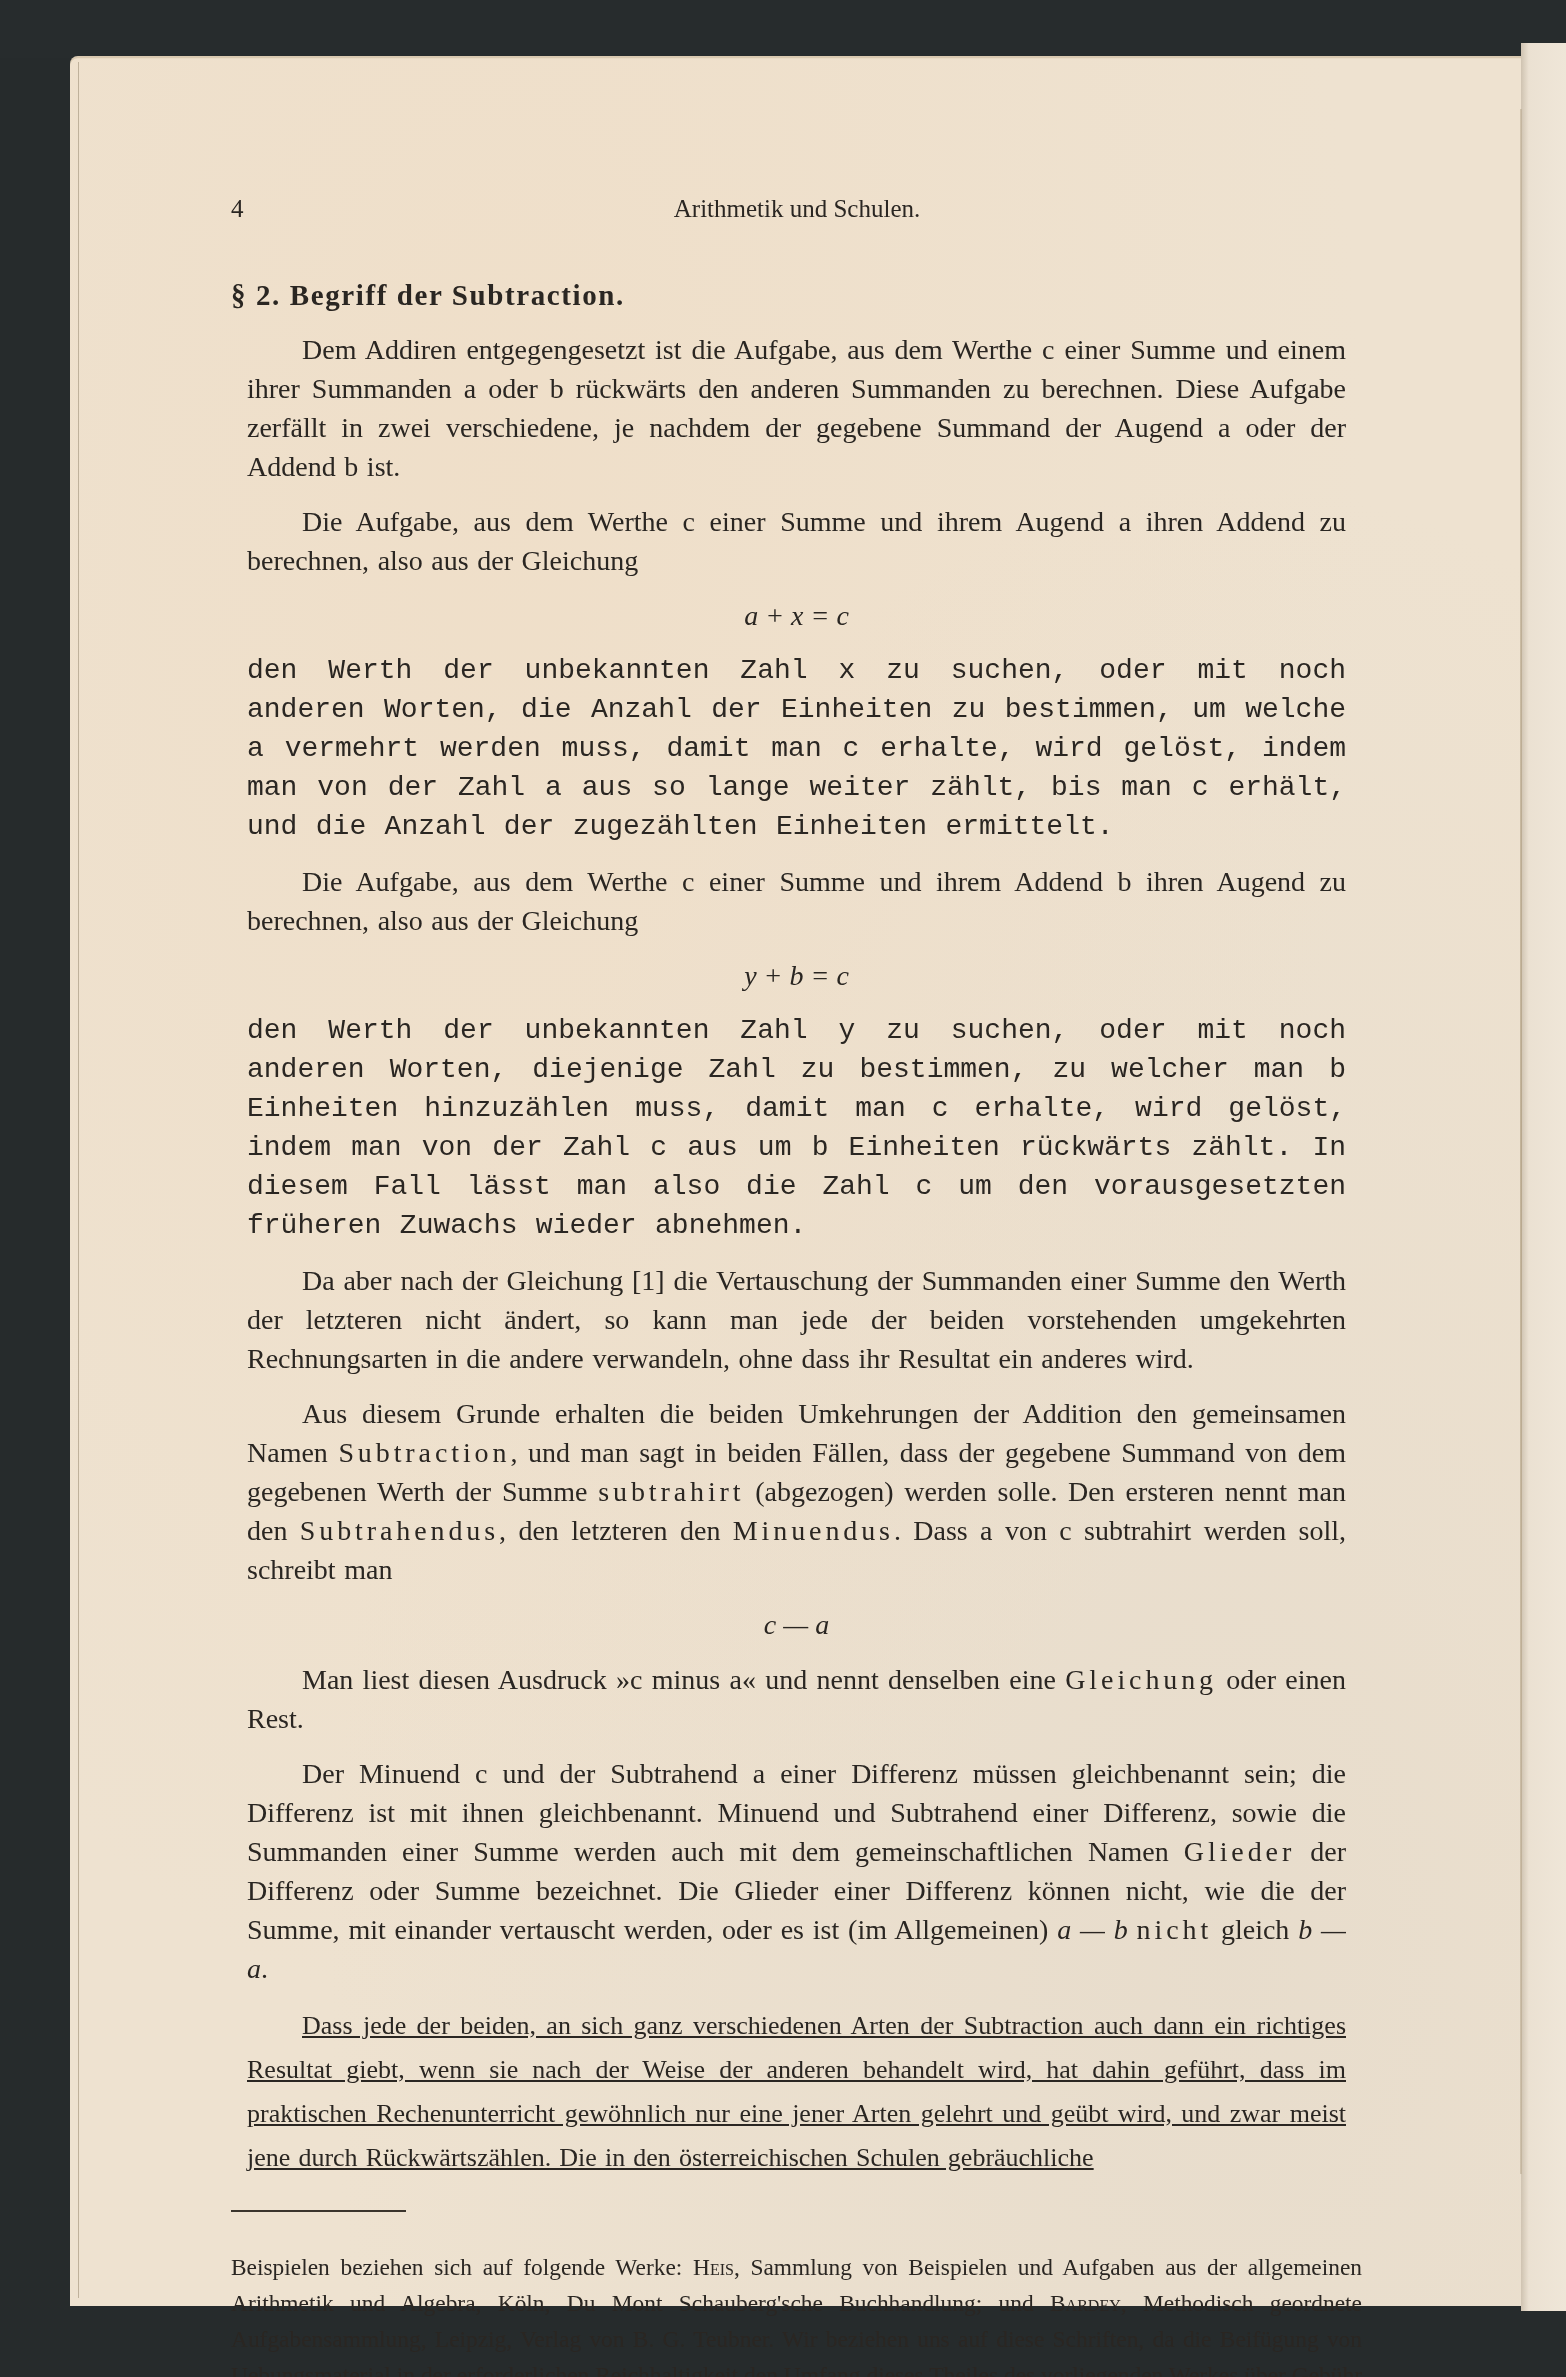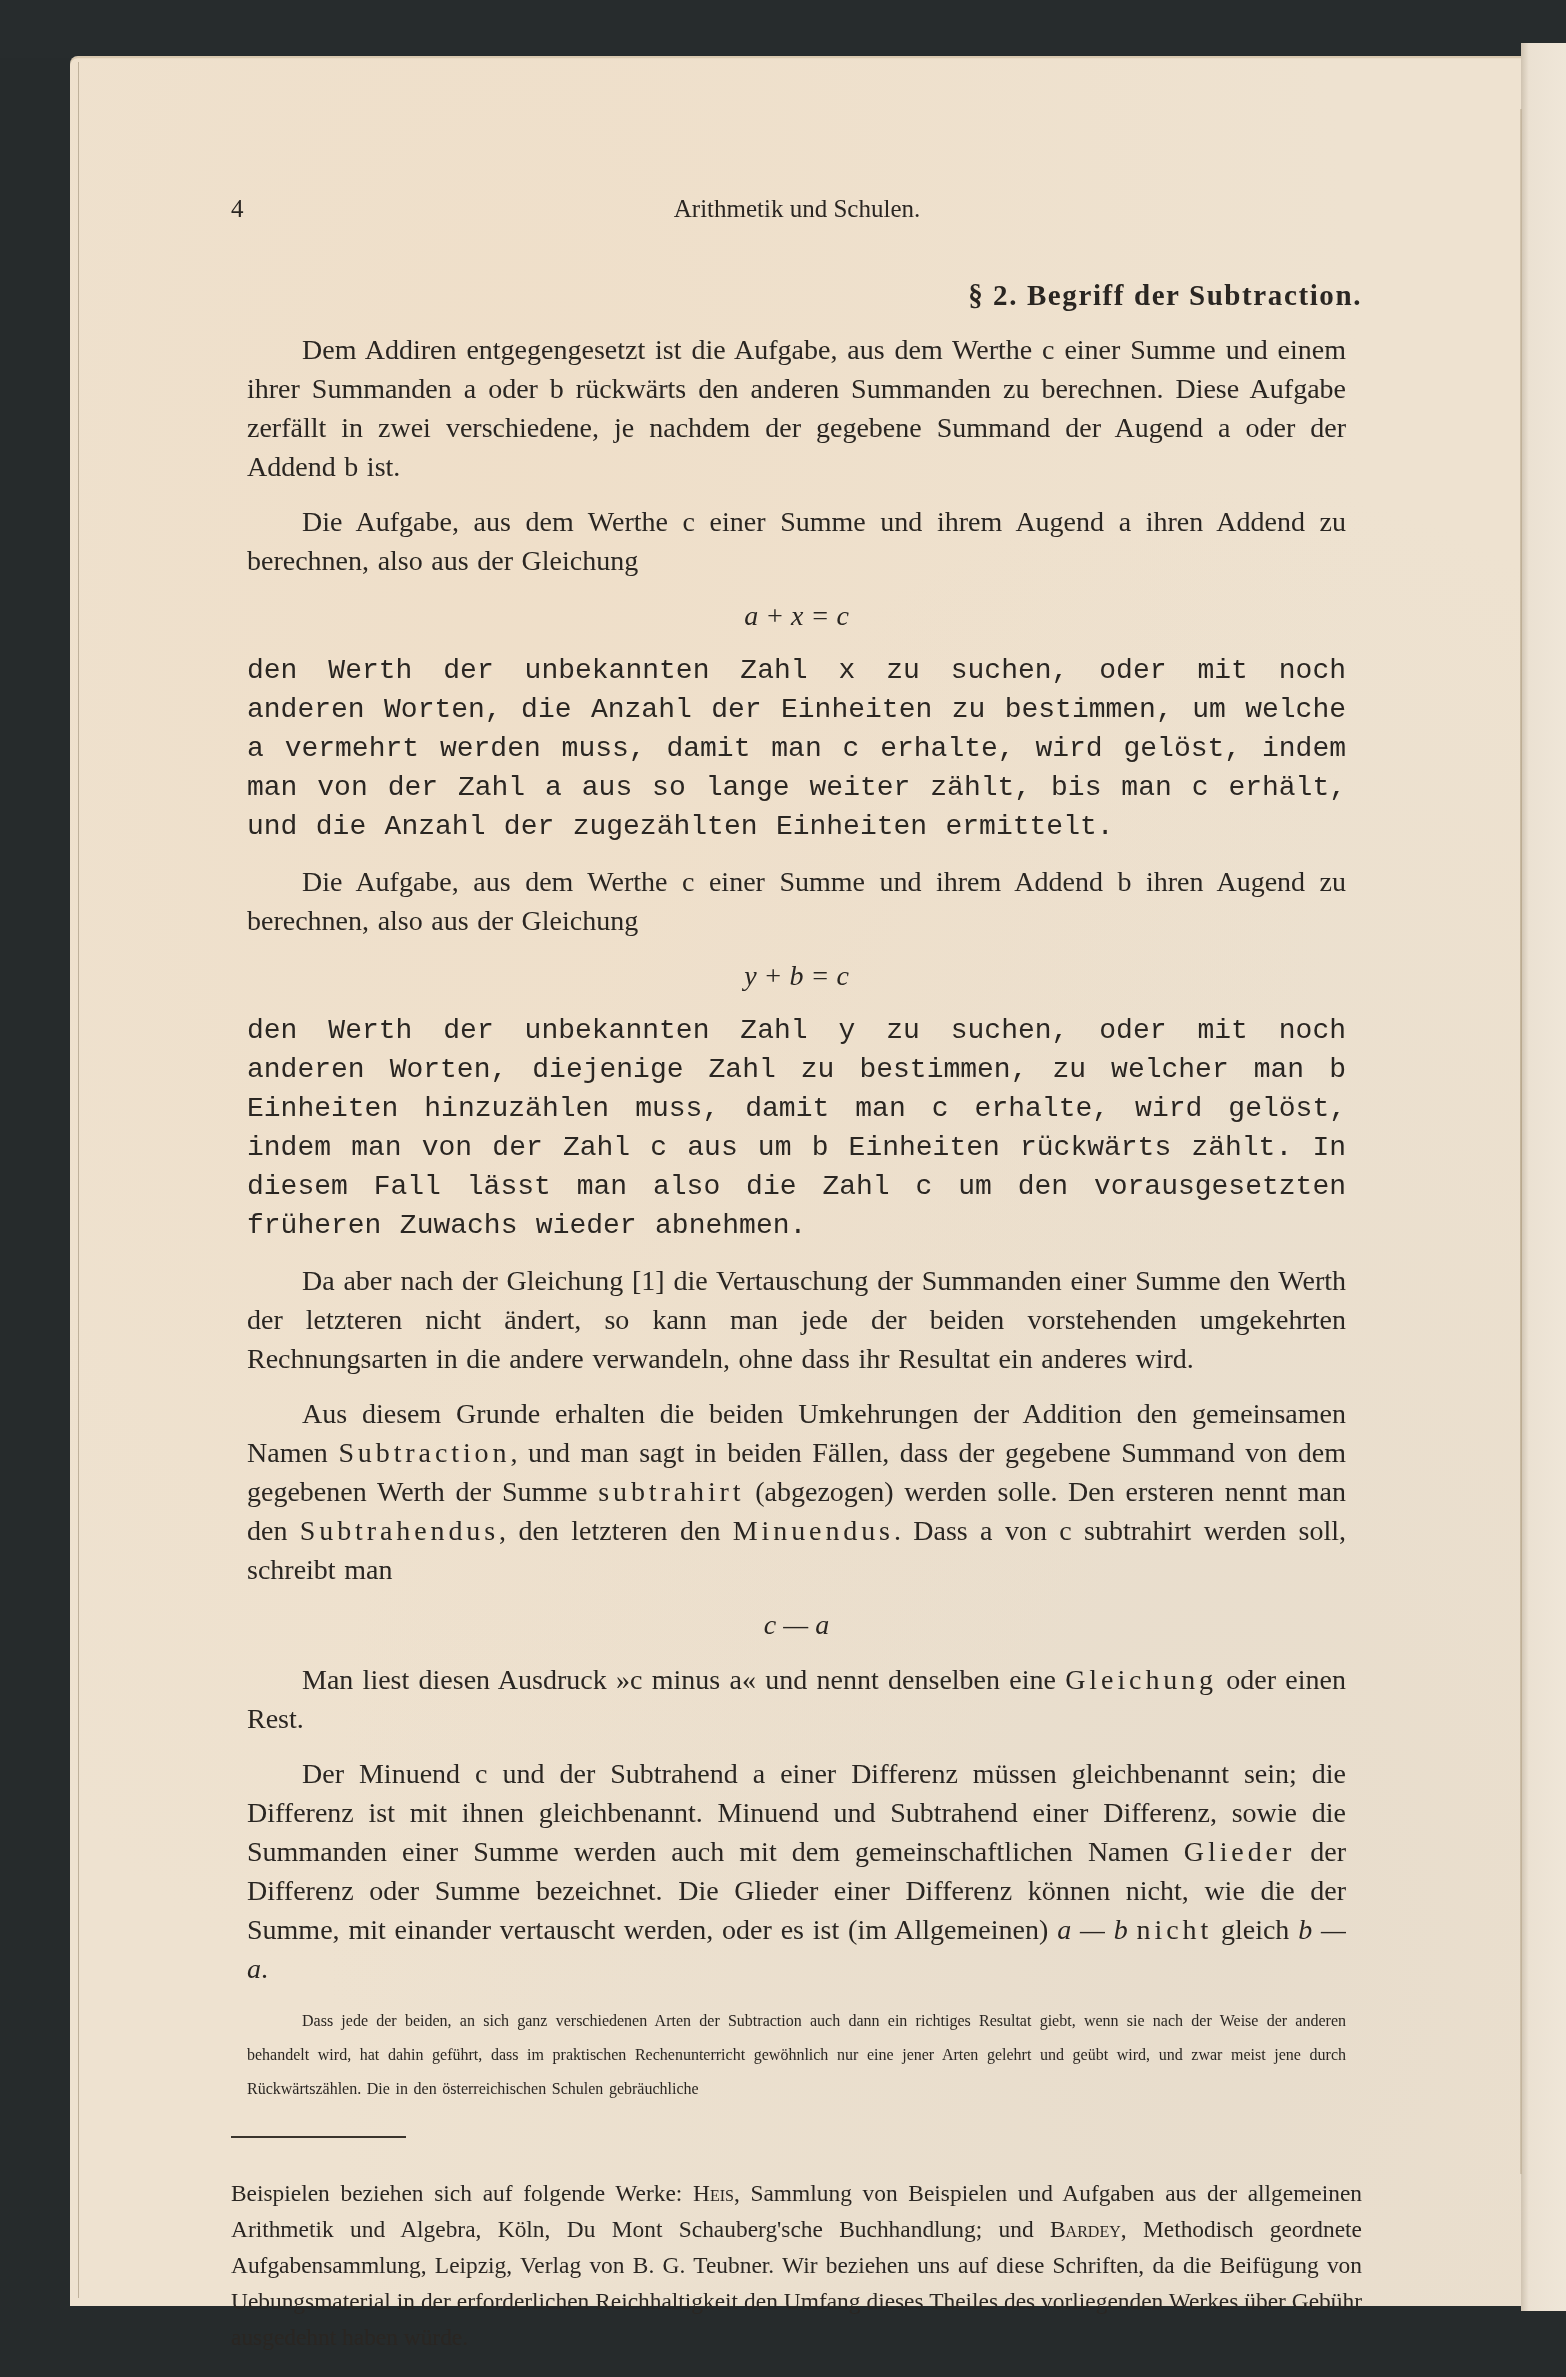--- a/index.html
+++ b/index.html
@@ -24,27 +24,27 @@
     background:linear-gradient(to right,#cfc3b1 0,#ebe1d2 7.8px,#efe6d8 100%);
   }
   .gutter-line { position:absolute; left:1520px; top:109px; width:2.3px; height:2065px; background:linear-gradient(#b9a98f,#a3906f,#b9a98f); opacity:.55; }
   .inner-rule { position:absolute; left:78px; top:62px; width:0.8px; height:2236px; background:#bfb19b; }
 
   .header { position:absolute; top:195px; left:231px; width:1132px; height:31px; font-size:25px; }
   .page-num { position:absolute; left:0; top:0; }
   .running-title { position:absolute; left:0; right:0; top:0; text-align:center; }
 
   .content { position:absolute; left:231px; top:277px; width:1131px; }
-  .section-title { text-align:right; font-size:29px; letter-spacing:1.6px; margin:0 0 6.2px 0; line-height:37px; }
+  .section-title { text-align:left; font-size:29px; letter-spacing:1.6px; margin:0 0 6.2px 0; line-height:37px; }
   .para { font-size:28px; line-height:39px; text-align:justify; margin:16px; text-indent:55px; word-spacing:1.6px; }
   .para.cont { text-indent:0;font-family:Liberation Mono, monospace; }
   .formula { text-align:center; font-size:28px; line-height:39px; font-style:italic; margin:4px; }
   .sp { letter-spacing:3.9px; }
   .it { font-style:italic; }
-  .small { font-size:16px; line-height:34px; }
+  .small { font-size:26px; line-height:44px;text-decoration:underline; }
   .rule { width:175px; height:1.6px; background:#3a342c; margin:30px 0 37px 0; }
   .footnote { font-size:23.4px; line-height:36px; text-align:justify; margin:0; }
   .sc { font-variant:small-caps; }
 </style>
 </head>
 <body>
 
 <div class="backdrop-top"></div>
 <div class="page-edge"></div>
 <div class="page"></div>

